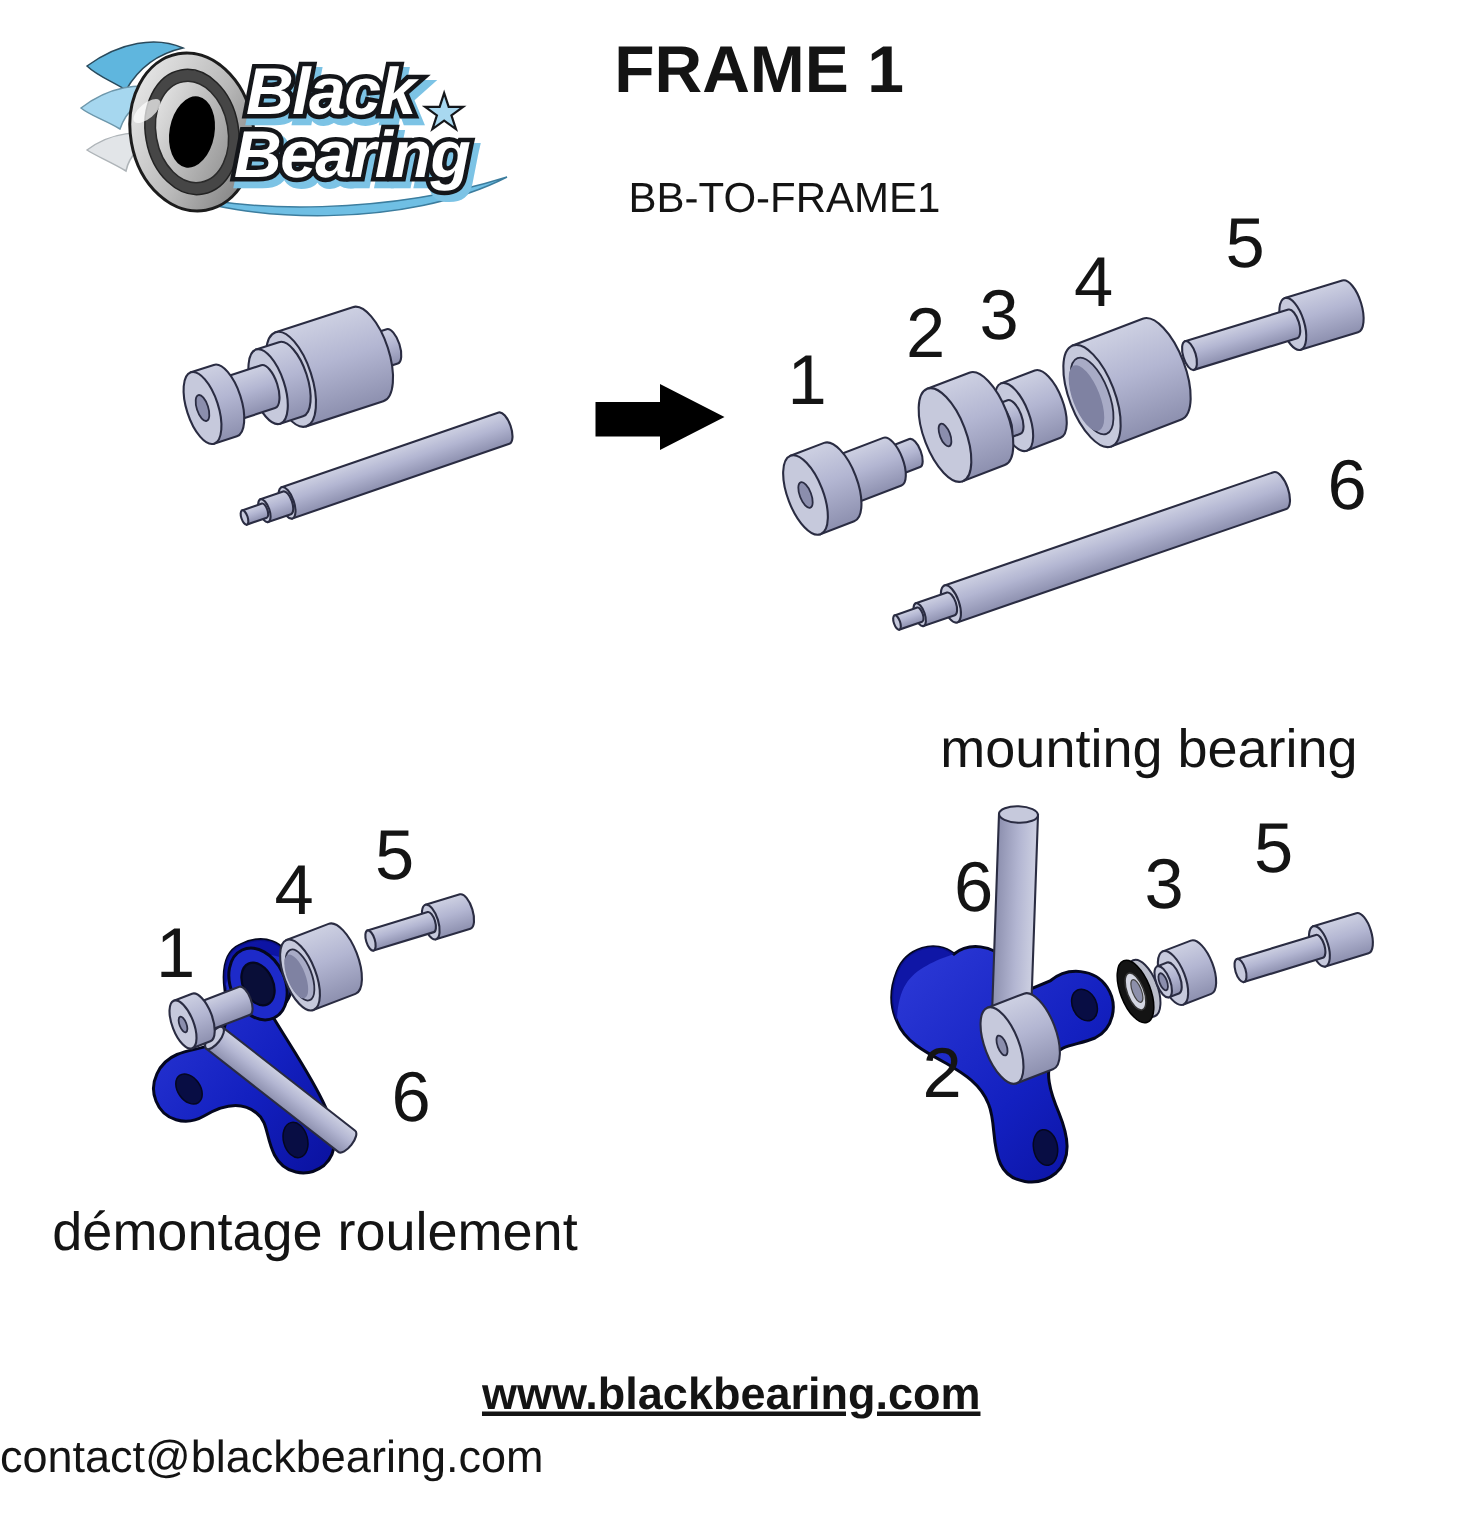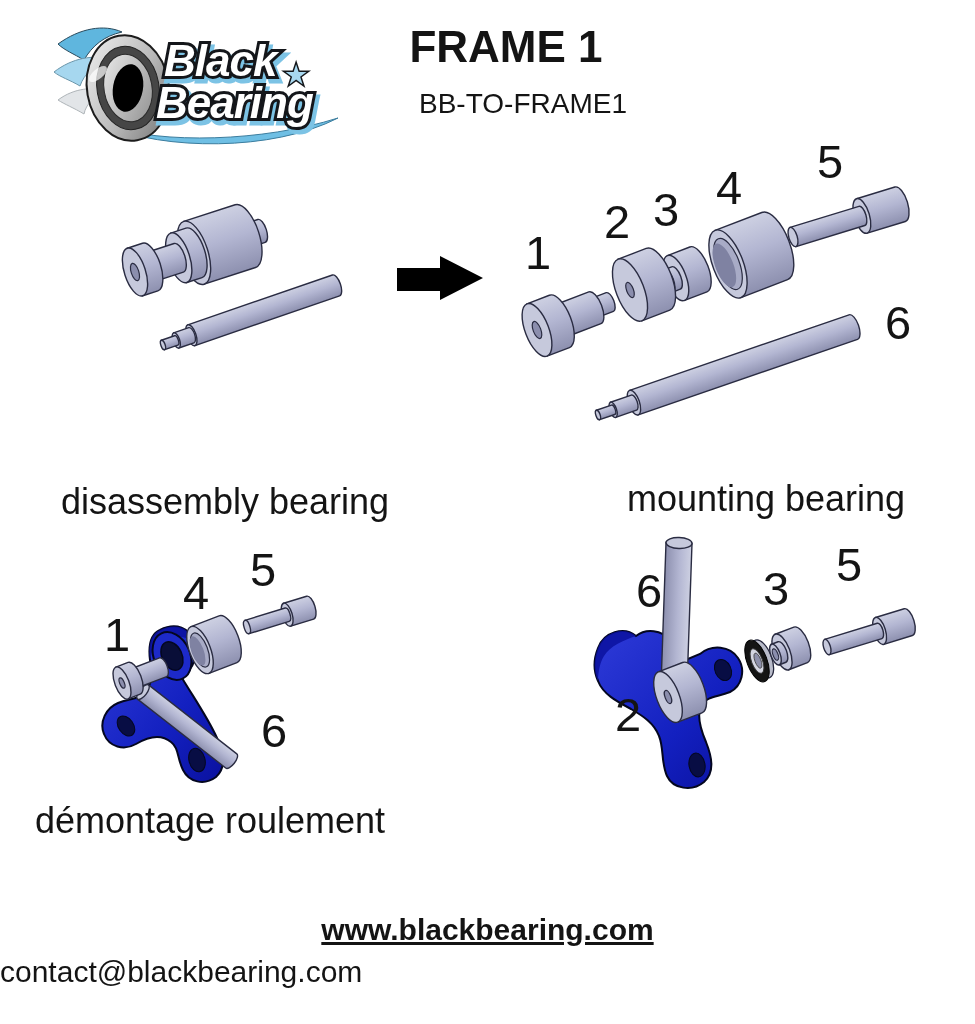--- a/index.html
+++ b/index.html
@@ -1,20 +1,20 @@
 <!DOCTYPE html>
 <html><head>
 <meta charset="utf-8">
 <style>
   html,body{margin:0;padding:0;background:#fff;}
   .page{position:relative;width:975px;height:1024px;background:#ffffff;overflow:hidden;
         font-family:"Liberation Sans", sans-serif;color:#141414;}
   .abs{position:absolute;}
   .title{left:356px;top:22px;width:300px;text-align:center;font-size:44px;font-weight:700;letter-spacing:0;}
-  .subtitle{left:373px;top:88px;width:300px;text-align:center;font-size:28px;font-weight:400;}
+  .subtitle{left:373px;top:116px;width:300px;text-align:center;font-size:28px;font-weight:400;}
   .caption{font-size:36px;text-align:center;white-space:nowrap;}
   .cap-dis-en{left:25px;top:481px;width:400px;}
   .cap-mnt-en{left:566px;top:478px;width:400px;}
   .cap-dis-fr{left:10px;top:800px;width:400px;}
   .cap-mnt-fr{left:555px;top:804px;width:400px;}
   .footer-web{left:0;top:913px;width:975px;text-align:center;font-size:30px;font-weight:700;text-decoration:underline;}
   .footer-mail{left:0;top:955px;width:975px;font-size:30px;font-weight:400;}
   svg{position:absolute;left:0;top:0;}
   .cyl-body{fill:url(#cg);stroke:#2a2c42;stroke-width:1.4;}
   .cyl-cap{fill:#c6c9dc;stroke:#2a2c42;stroke-width:1.4;}
@@ -244,20 +244,19 @@
           <path d="M 0 -8 L 55 -8 A 3.4 8 0 0 1 55 8 L 0 8 Z" class="cyl-body"></path>
           <ellipse cx="0" cy="0" rx="3.4" ry="8" class="cyl-cap"></ellipse>
         </g>
       <text class="num" x="649" y="607">6</text>
       <text class="num" x="776" y="605">3</text>
       <text class="num" x="849" y="581">5</text>
       <text class="num" x="628" y="731">2</text>
     </g>
   </svg>
 
-  <div class="abs caption cap-dis-en">disassembly bearing</div>
   <div class="abs caption cap-mnt-en">mounting bearing</div>
   <div class="abs caption cap-dis-fr">démontage roulement</div>
 
   <div class="abs footer-web">www.blackbearing.com</div>
   <div class="abs footer-mail">contact@blackbearing.com</div>
 
 </div>
 
 </body></html>

